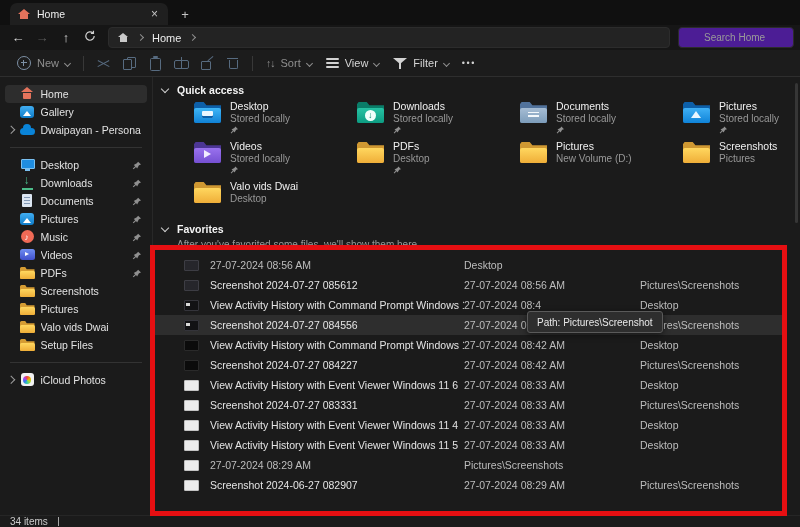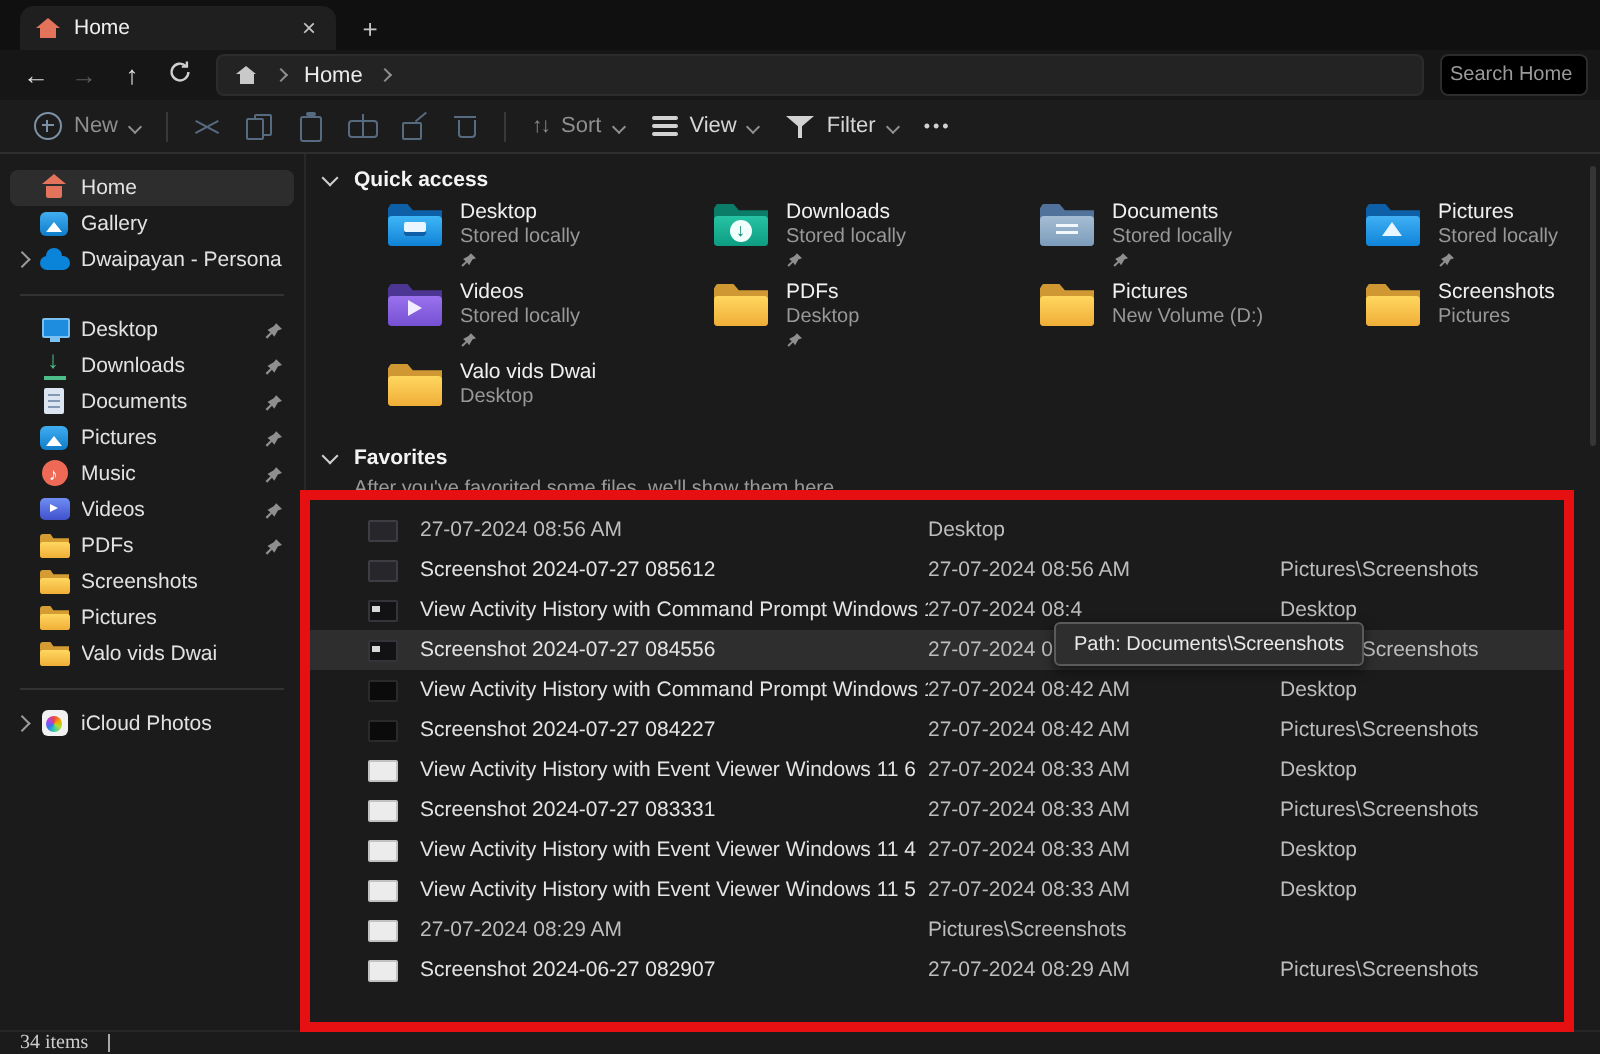--- a/index.html
+++ b/index.html
@@ -23,22 +23,22 @@
   .navbtn.dim{color:#5a5a5a;}
   .addrbar{flex:1;height:19px;background:#232323;border:1px solid #2c2c2c;border-radius:4px;margin:0 8px 0 6px;
     display:flex;align-items:center;padding:0 9px;gap:9px;}
   .bc-home{position:relative;width:11px;height:10px;flex:none;}
   .bc-home::before{content:'';position:absolute;left:0;top:0;border-left:5.5px solid transparent;border-right:5.5px solid transparent;border-bottom:4.5px solid #c9c9c9;}
   .bc-home::after{content:'';position:absolute;left:2px;top:4.5px;width:7px;height:4.5px;background:#c9c9c9;}
   .chev{display:inline-block;width:6px;height:6px;border-right:1.4px solid #c9c9c9;border-bottom:1.4px solid #c9c9c9;transform:rotate(45deg);}
   .chev.right{transform:rotate(-45deg);}
   .chev.tiny{width:4px;height:4px;border-color:#8f8f8f;}
   .bc-label{color:#ececec;}
-  .searchbox{width:64px;height:19px;background:#000000;border:1px solid #2c2c2c;border-radius:4px;
-    display:flex;align-items:center;padding:0 4px;color:#9a9a9a;font-size:10px;flex:none;white-space:nowrap;overflow:hidden;}
+  .searchbox{width:64px;height:19px;background:#4c1d95;border:1px solid #2c2c2c;border-radius:4px;
+    display:flex;align-items:center;padding:0 25px;color:#9a9a9a;font-size:10px;flex:none;white-space:nowrap;overflow:hidden;}
 
   
   .toolbar{height:26px;background:#1c1c1c;border-bottom:1px solid #2e2e2e;display:flex;align-items:center;padding:0 10px;}
   .tbtn{display:flex;align-items:center;gap:6px;padding:0 7px;height:22px;border-radius:4px;}
   .tlabel{color:#8f8f8f;}
   .tlabel.bright{color:#d6d6d6;}
   .tsep{width:1px;height:15px;background:#383838;margin:0 6px;flex:none;}
   .icbtn{width:26px;height:22px;display:flex;align-items:center;justify-content:center;}
   .ic{position:relative;display:inline-block;}
   .ic-plus{width:12px;height:12px;border:1.2px solid #7d90a5;border-radius:50%;}
@@ -148,21 +148,21 @@
   .thumb-dark2{background:#121214;border:1px solid #34343a;}
   .thumb-dark2::after{content:'';position:absolute;left:1px;top:2px;width:4px;height:3px;background:#d8d8d8;}
   .thumb-black{background:#0b0b0b;border:1px solid #2a2a2a;}
   .thumb-light{background:#ececec;border:1px solid #c2c2c2;}
   .rname{color:#e4e4e4;font-size:10.5px;white-space:nowrap;overflow:hidden;}
   .rdate,.rloc{color:#bdbdbd;font-size:10.5px;white-space:nowrap;}
   .vscroll{position:absolute;right:2px;top:6px;width:3px;height:140px;background:#4d4d4d;border-radius:2px;opacity:.55;}
 
   
   .statusbar{position:absolute;left:0;bottom:0;width:100%;height:12px;background:#1b1b1b;border-top:1px solid rgba(255,255,255,0.05);
-    display:flex;align-items:center;padding-left:10px;box-sizing:border-box;gap:10px;font-family:Liberation Serif, serif;}
+    display:flex;align-items:center;padding-left:10px;box-sizing:border-box;gap:10px;}
   .status-text{font-size:10px;color:#cccccc;line-height:10px;}
   .caret{width:1px;height:9px;background:#a8a8a8;}
 
   
   .tooltip{position:absolute;left:527px;top:311px;height:20px;display:flex;align-items:center;padding:0 9px;
     background:#2e2e2e;border:1px solid #5a5a5a;border-radius:3px;font-size:10px;color:#e8e8e8;z-index:40;
     box-shadow:0 2px 6px rgba(0,0,0,.55);white-space:nowrap;}
   .redrect{position:absolute;left:150px;top:245px;width:637px;height:271px;border:5px solid #e60f12;box-sizing:border-box;z-index:90;pointer-events:none;}
 </style>
 </head>
@@ -351,20 +351,26 @@
 
         </div>
 
         <div class="srow">
           <span class="chev right" style="visibility: hidden;"></span>
           <span class="si si-folder"></span>
           <span class="slabel">Valo vids Dwai</span>
 
         </div>
 
+        <div class="srow">
+          <span class="chev right" style="visibility: hidden;"></span>
+          <span class="si si-folder"></span>
+          <span class="slabel">Setup Files</span>
+
+        </div>
       </div>
     <div class="ssep"></div>
     <div>
 
         <div class="srow">
           <span class="chev right"></span>
           <span class="si si-icloud"></span>
           <span class="slabel">iCloud Photos</span>
         </div>
 
@@ -604,16 +610,16 @@
       </div>
 
     <div class="vscroll"></div>
   </div>
 
   <div class="statusbar">
     <span class="status-text">34 items</span>
     <span class="caret"></span>
   </div>
 
-  <div class="tooltip">Path: Documents\Screenshots</div>
+  <div class="tooltip">Path: Pictures\Screenshot</div>
 
   <div class="redrect"></div>
 </div>
 
 </body></html>

